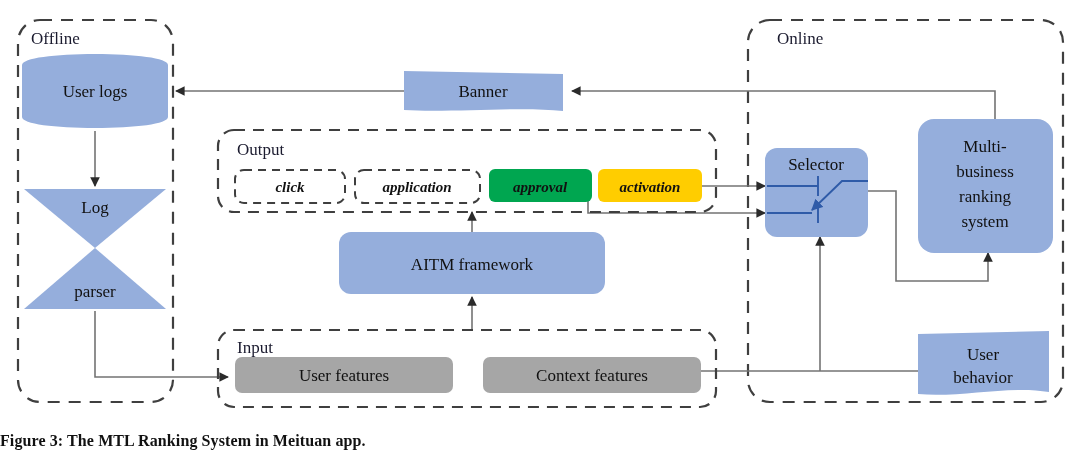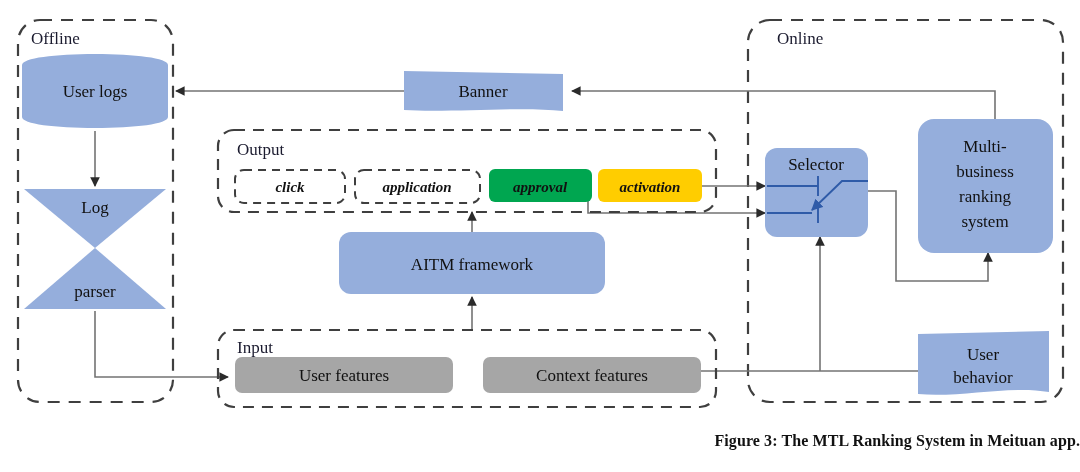--- a/index.html
+++ b/index.html
@@ -5,23 +5,23 @@
 <style>
   html,body{margin:0;padding:0;background:#ffffff;}
   body{width:1080px;height:472px;overflow:hidden;
        font-family:"Liberation Serif","DejaVu Serif",serif;}
   #figure-root{position:relative;width:1080px;height:472px;}
   svg#diagram{position:absolute;left:0;top:0;width:1080px;height:472px;display:block;}
   .panel-label{font-family:"Liberation Serif",serif;font-size:17px;fill:#1b1b2f;}
   .group-label{font-family:"Liberation Serif",serif;font-size:17px;fill:#1b1b2f;}
   .node-text{font-family:"Liberation Serif",serif;font-size:17px;fill:#111111;text-anchor:middle;}
   .leaf-text{font-family:"Liberation Serif",serif;font-size:15px;font-style:italic;font-weight:bold;fill:#111111;text-anchor:middle;}
-  .caption{position:absolute;left:0;right:0;top:432px;text-align:right;
+  .caption{position:absolute;left:0;right:0;top:432px;text-align:left;
            font-family:"Liberation Serif","DejaVu Serif",serif;
-           font-size:16px;font-weight:bold;color:#111111;letter-spacing:.1px;margin-left:26px;}
+           font-size:16px;font-weight:bold;color:#111111;letter-spacing:.1px;}
 </style>
 </head>
 <body>
 
 <div id="figure-root">
 
   <svg id="diagram" viewBox="0 0 1080 472">
     <defs>
       <marker id="arrow" viewBox="0 0 10 10" refX="9" refY="5" markerWidth="6" markerHeight="6" orient="auto-start-reverse">
         <path d="M 0 0 L 10 5 L 0 10 z" fill="#2b2b2b"></path>

